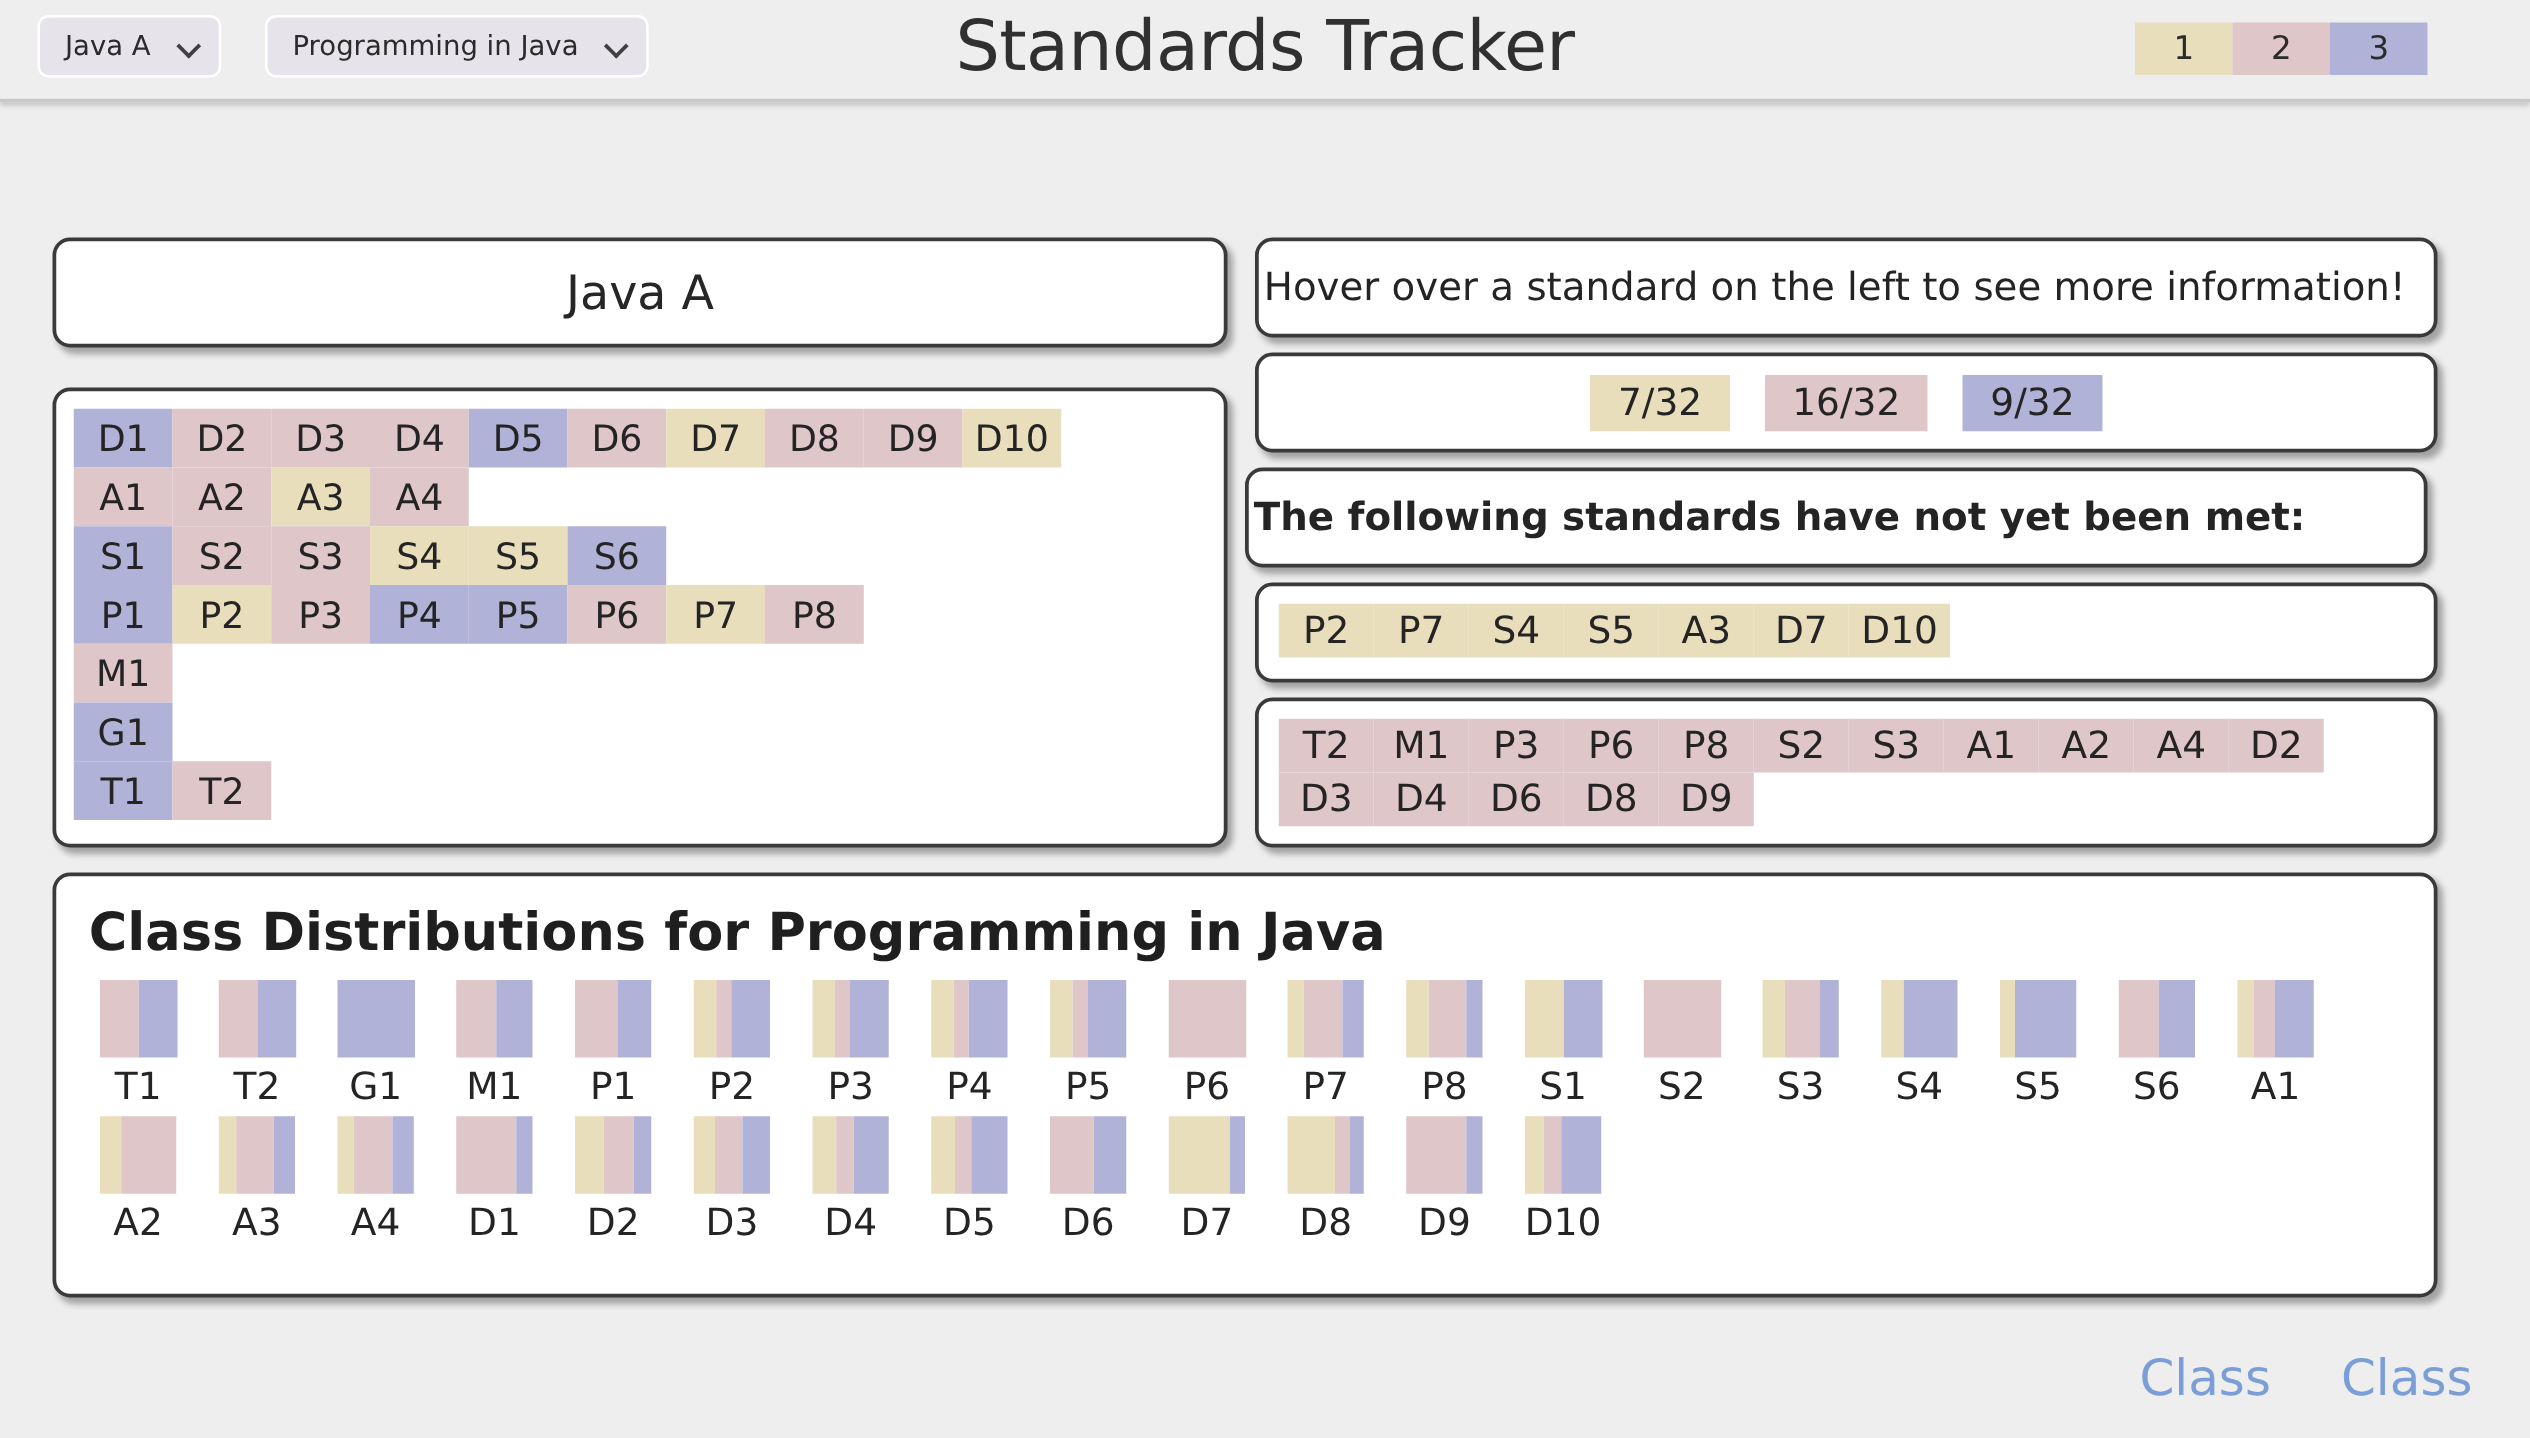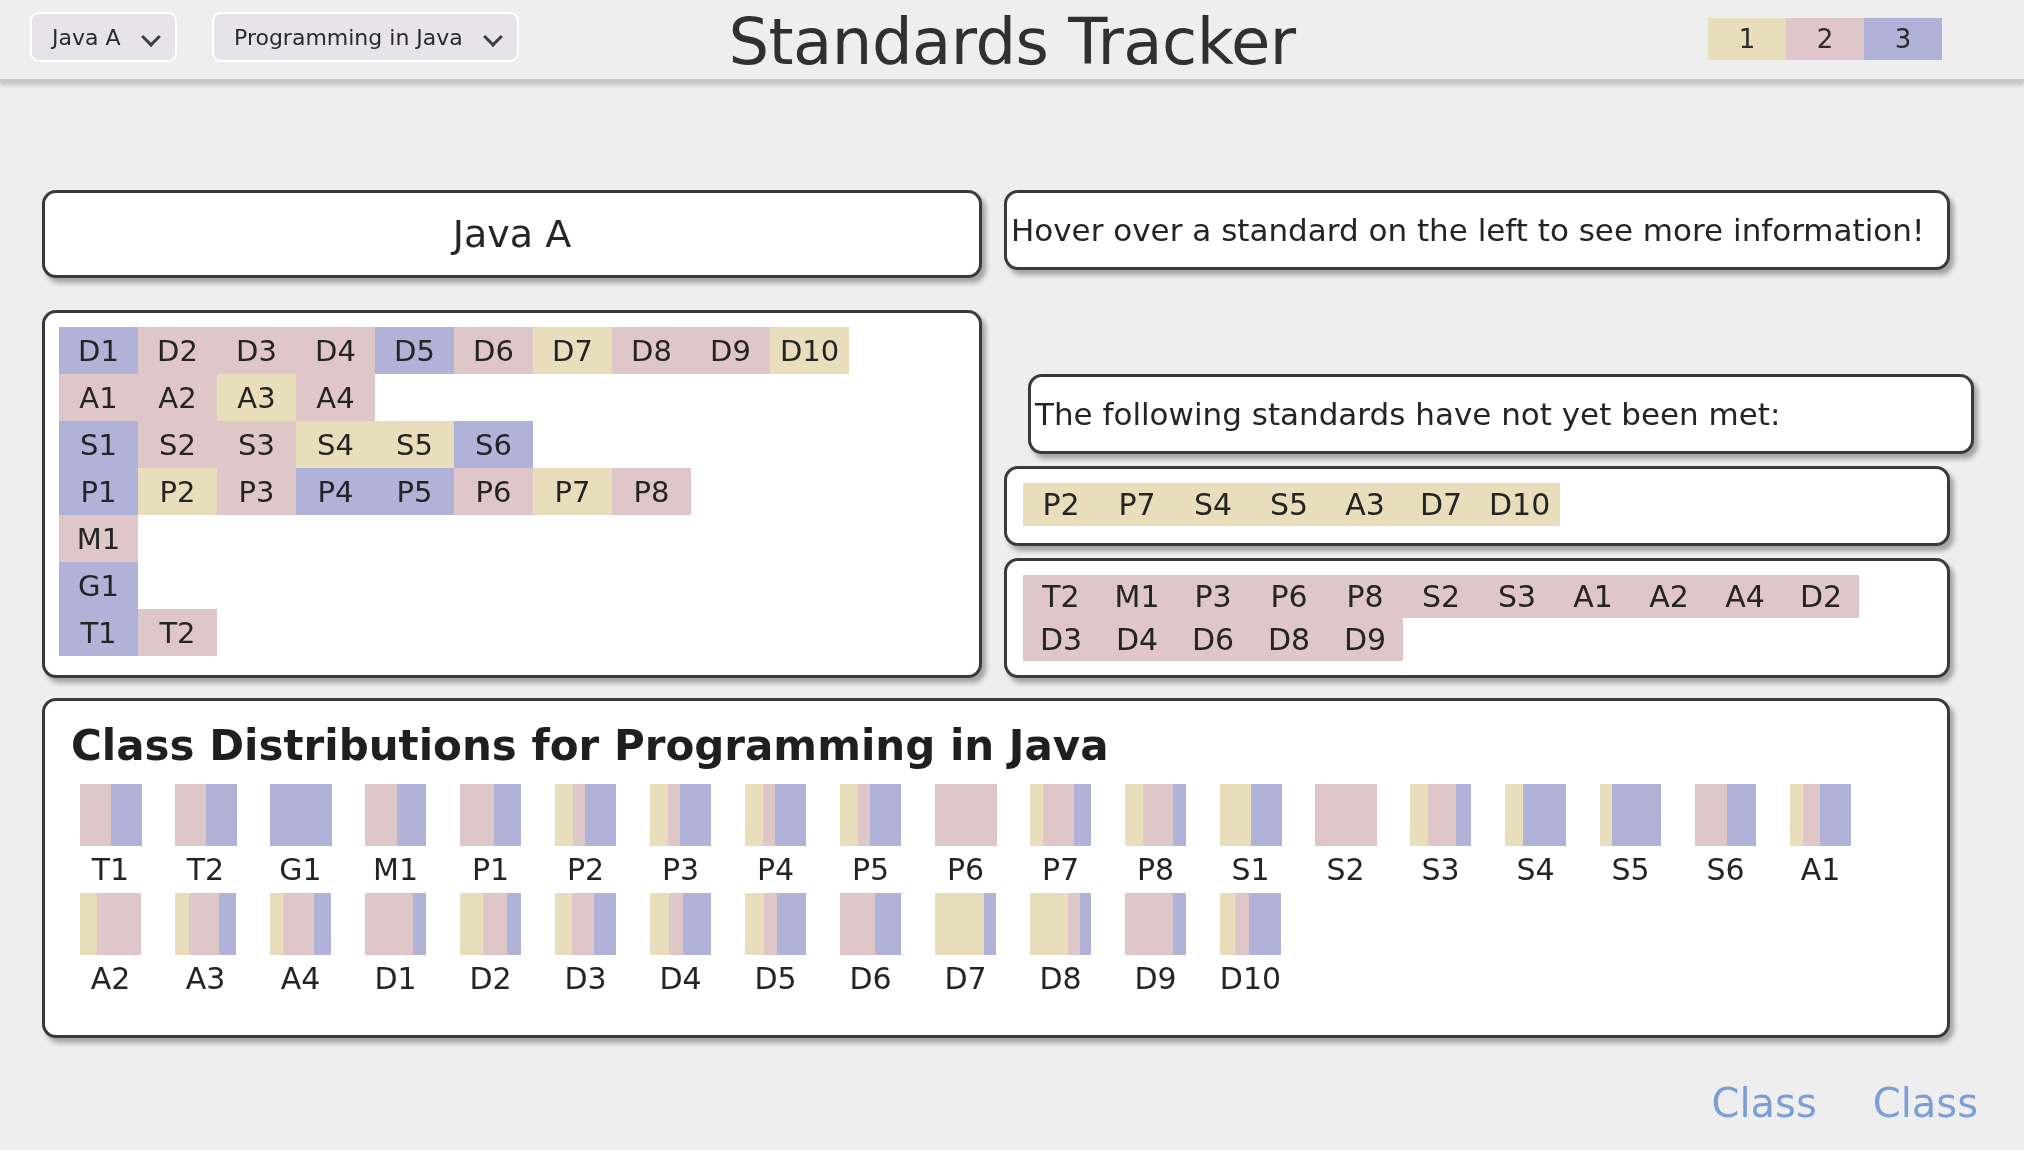--- a/index.html
+++ b/index.html
@@ -51,21 +51,21 @@
     width: 11px; height: 11px;
     border-right: 3px solid #404040;
     border-bottom: 3px solid #404040;
     transform: rotate(45deg);
   }
 
   #app-title {
     position: absolute;
     left: 0; right: 0; top: 5px;
     text-align: center;
-    font-size: 64px;
+    font-size: 56px;
     font-weight: 400;
     letter-spacing: -0.5px;
     color: #303030;
     pointer-events: none;
   }
 
   #legend {
     position: absolute;
     right: 82px;
     top: 18px;
@@ -118,21 +118,21 @@
     color: #242424;
     cursor: pointer;
   }
   .c1 { background: #e8debb; }
   .c2 { background: #dfc6c9; }
   .c3 { background: #b0b3d7; }
 
   
   #hover-card  { left: 1004px; top: 108px;  width: 946px; height: 80px;  }
   #counts-card { left: 1004px; top: 200px;  width: 946px; height: 80px;  }
-  #notmet-card { left: 1028px; top: 292px;  width: 946px; height: 80px;  }
+  #notmet-card { left: 996px; top: 292px;  width: 946px; height: 80px; font-weight: bold;  }
   #list1-card  { left: 1004px; top: 384px;  width: 946px; height: 80px;  }
   #list2-card  { left: 1004px; top: 476px;  width: 946px; height: 120px; }
 
   .pad-text {
     padding: 0 4px;
     display: flex; align-items: center;
     height: 100%;
     font-size: 31px;
     color: #242424;
   }
@@ -286,20 +286,27 @@
       <div class="std-row">
         <div class="std-cell c3">T1</div>
         <div class="std-cell c2">T2</div>
       </div>
     </div>
 
   <div class="card" id="hover-card">
     <div class="pad-text">Hover over a standard on the left to see more information!</div>
   </div>
 
+  <div class="card" id="counts-card">
+    <div id="counts-inner">
+        <div class="count-chip c1">7/32</div>
+        <div class="count-chip c2">16/32</div>
+        <div class="count-chip c3">9/32</div>
+      </div>
+  </div>
 
   <div class="card" id="notmet-card">
     <div class="pad-text">The following standards have not yet been met:</div>
   </div>
 
   <div class="card" id="list1-card">
     <div class="list-inner" id="list1-inner">
         <div class="chip-row">
           <div class="list-chip c1">P2</div>
           <div class="list-chip c1">P7</div>

